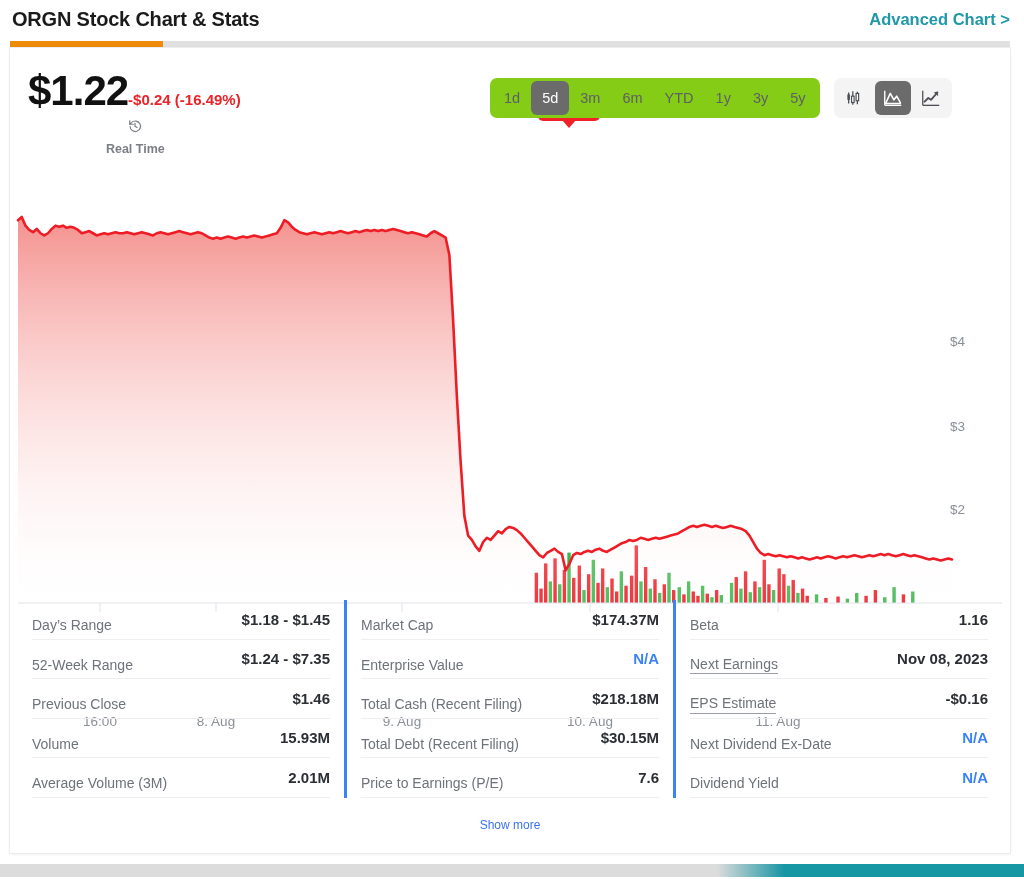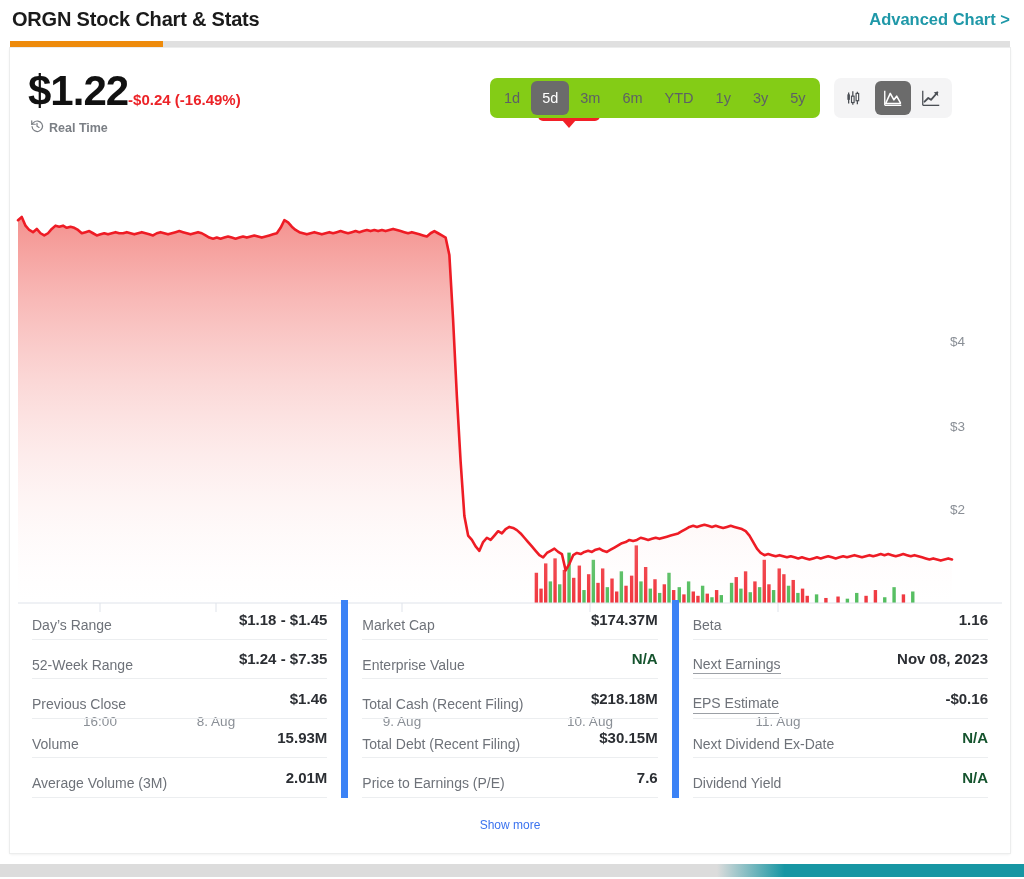--- a/index.html
+++ b/index.html
@@ -41,21 +41,21 @@
 
   
   .quote { position:absolute; left:18px; top:22px; }
   .quote-row { display:flex; align-items:flex-end; gap:0; }
   .price {
     font-size:42px; font-weight:bold; color:#111; line-height:1; letter-spacing:-1px;
   }
   .change {
     font-size:15px; font-weight:bold; color:#ec2227; padding-bottom:4px; white-space:nowrap;
   }
-  .realtime { display:flex; align-items:center; gap:5px; margin-top:7px; margin-left:2px; }
+  .realtime { display:flex; align-items:center; gap:5px; margin-top:7px; margin-left:2px;flex-direction:column; }
   .realtime span.txt { font-size:12.5px; font-weight:bold; color:#7b7f85; }
 
   
   .range-wrap {
     position:absolute; left:480px; top:30px;
     display:flex; align-items:center; gap:14px;
   }
   .range-group {
     display:flex; align-items:center; background:#84cc16; border-radius:7px;
     padding:3px; height:40px;
@@ -100,35 +100,35 @@
     position:absolute; font-size:13.5px; color:#8a8f96; top:566px;
     transform:translateX(-50%);
   }
 
   
   .stats {
     position:absolute; left:0; top:552px; width:1000px;
     display:flex; padding: 0 8px;
   }
   .stat-col { flex:1; padding: 0 14px; }
-  .stat-col + .stat-col { border-left:7px solid #3b82f6; }
+  .stat-col + .stat-col { border-left:3px solid #3b82f6; }
   .stat-row {
     display:flex; align-items:center; justify-content:space-between;
     height:39.5px; border-bottom:1px solid #eceef0; gap:8px;
   }
   .stat-label {
     font-size:14px; color:#6e7279; white-space:nowrap;margin-top:12px;
   }
   .stat-label.dotted {
     border-bottom:1px solid #9b9fa5; cursor:pointer; line-height:1.25;
   }
   .stat-value {
     font-size:15px; font-weight:bold; color:#2b2e33; white-space:nowrap;
   }
-  .stat-value.muted { color:#14532d; }
+  .stat-value.muted { color:#3b82f6; }
 
   .show-more {
     position:absolute; left:0; top:770px; width:1000px; text-align:center;
     font-size:12px; font-weight:normal; color:#3b73ef; cursor:pointer;
   }
 
   
   .footbar {
     position:absolute; left:0; top:864px; width:1024px; height:13px;
     background:#dcdcdc;

